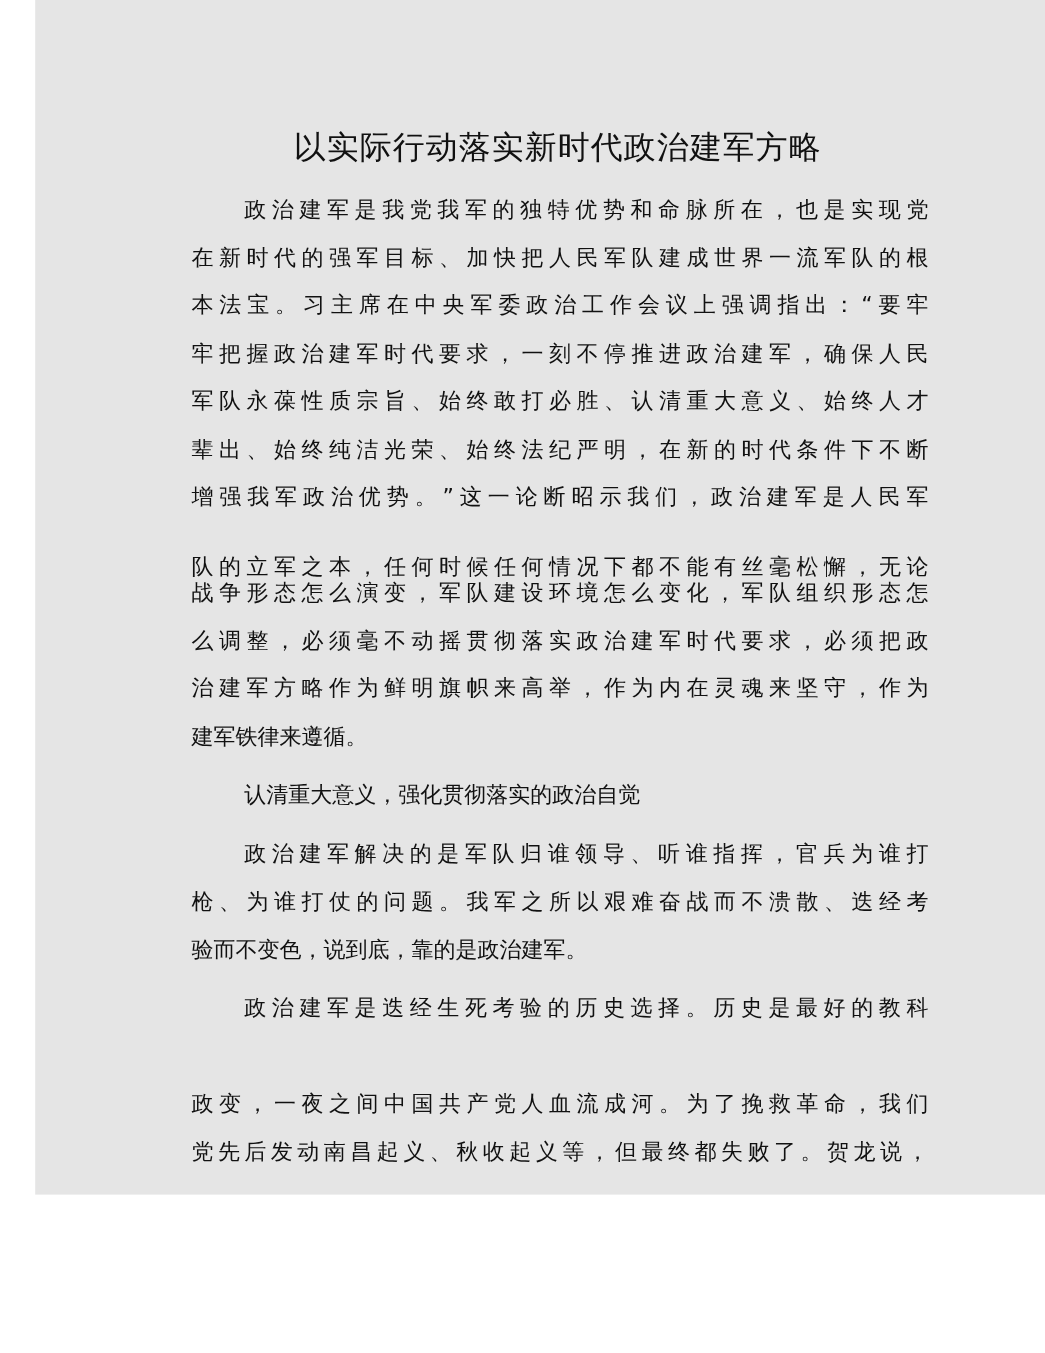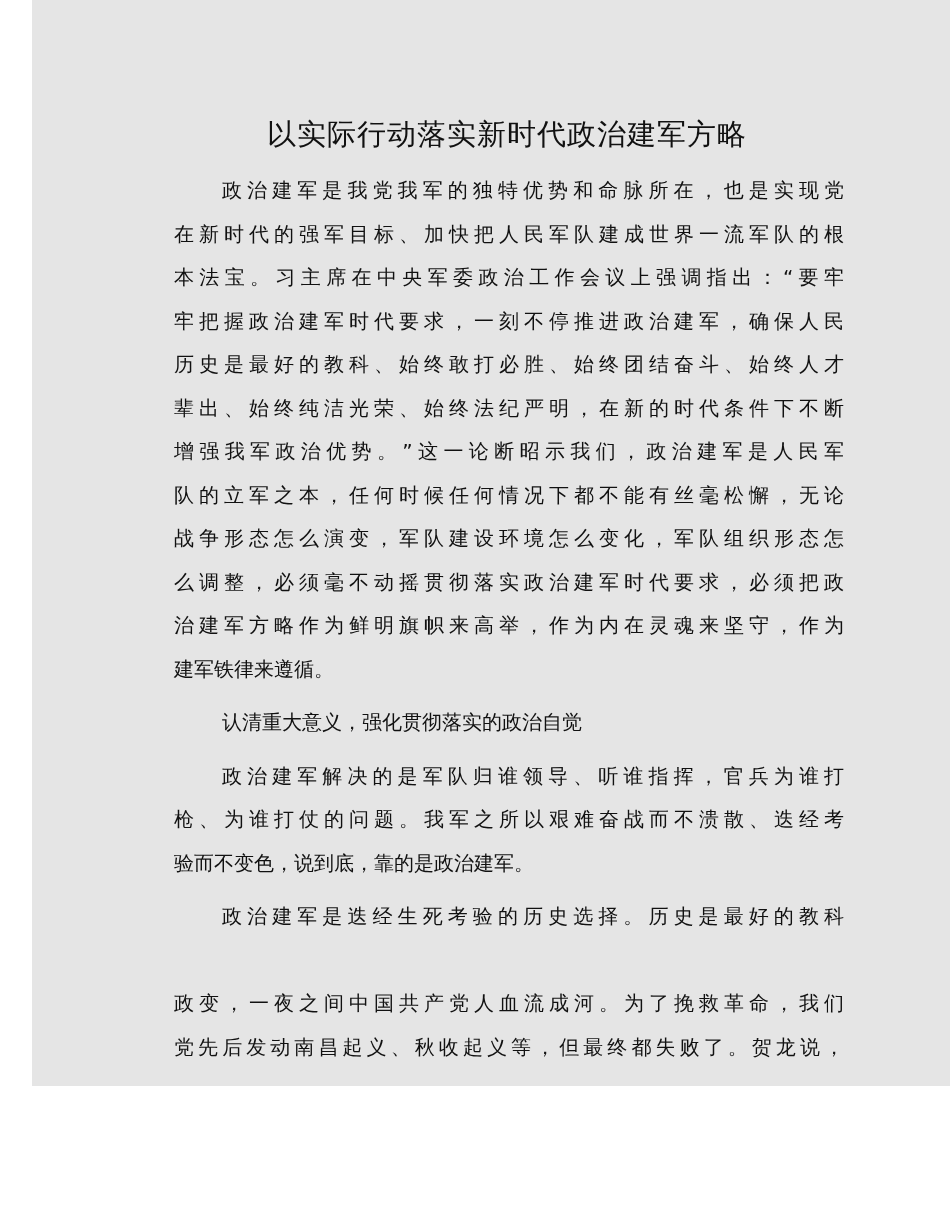--- a/index.html
+++ b/index.html
@@ -25,24 +25,24 @@
 </head>
 <body>
 
 <div class="page">
   <div class="title">以实际行动落实新时代政治建军方略</div>
 
   <div class="line indent" style="top:174px">政治建军是我党我军的独特优势和命脉所在，也是实现党</div>
   <div class="line" style="top:218px">在新时代的强军目标、加快把人民军队建成世界一流军队的根</div>
   <div class="line" style="top:261px">本法宝。习主席在中央军委政治工作会议上强调指出：“要牢</div>
   <div class="line" style="top:305px">牢把握政治建军时代要求，一刻不停推进政治建军，确保人民</div>
-  <div class="line" style="top:348px">历史是最好的教科、始终敢打必胜、始终团结奋斗、始终人才</div>
+  <div class="line" style="top:348px">军队永葆性质宗旨、始终敢打必胜、认清重大意义、始终人才</div>
   <div class="line" style="top:392px">辈出、始终纯洁光荣、始终法纪严明，在新的时代条件下不断</div>
   <div class="line" style="top:435px">增强我军政治优势。”这一论断昭示我们，政治建军是人民军</div>
-  <div class="line" style="top:479px">队的立军之本，任何时候任何情况下都不能有丝毫松懈，无论</div>
+  <div class="line" style="top:499px">队的立军之本，任何时候任何情况下都不能有丝毫松懈，无论</div>
   <div class="line" style="top:522px">战争形态怎么演变，军队建设环境怎么变化，军队组织形态怎</div>
   <div class="line" style="top:566px">么调整，必须毫不动摇贯彻落实政治建军时代要求，必须把政</div>
   <div class="line" style="top:609px">治建军方略作为鲜明旗帜来高举，作为内在灵魂来坚守，作为</div>
   <div class="line indent last" style="top:706px">认清重大意义，强化贯彻落实的政治自觉</div>
 
   <div class="line last" style="top:653px">建军铁律来遵循。</div>
 
   <div class="line indent" style="top:760px">政治建军解决的是军队归谁领导、听谁指挥，官兵为谁打</div>
   <div class="line" style="top:803px">枪、为谁打仗的问题。我军之所以艰难奋战而不溃散、迭经考</div>
   <div class="line last" style="top:847px">验而不变色，说到底，靠的是政治建军。</div>

